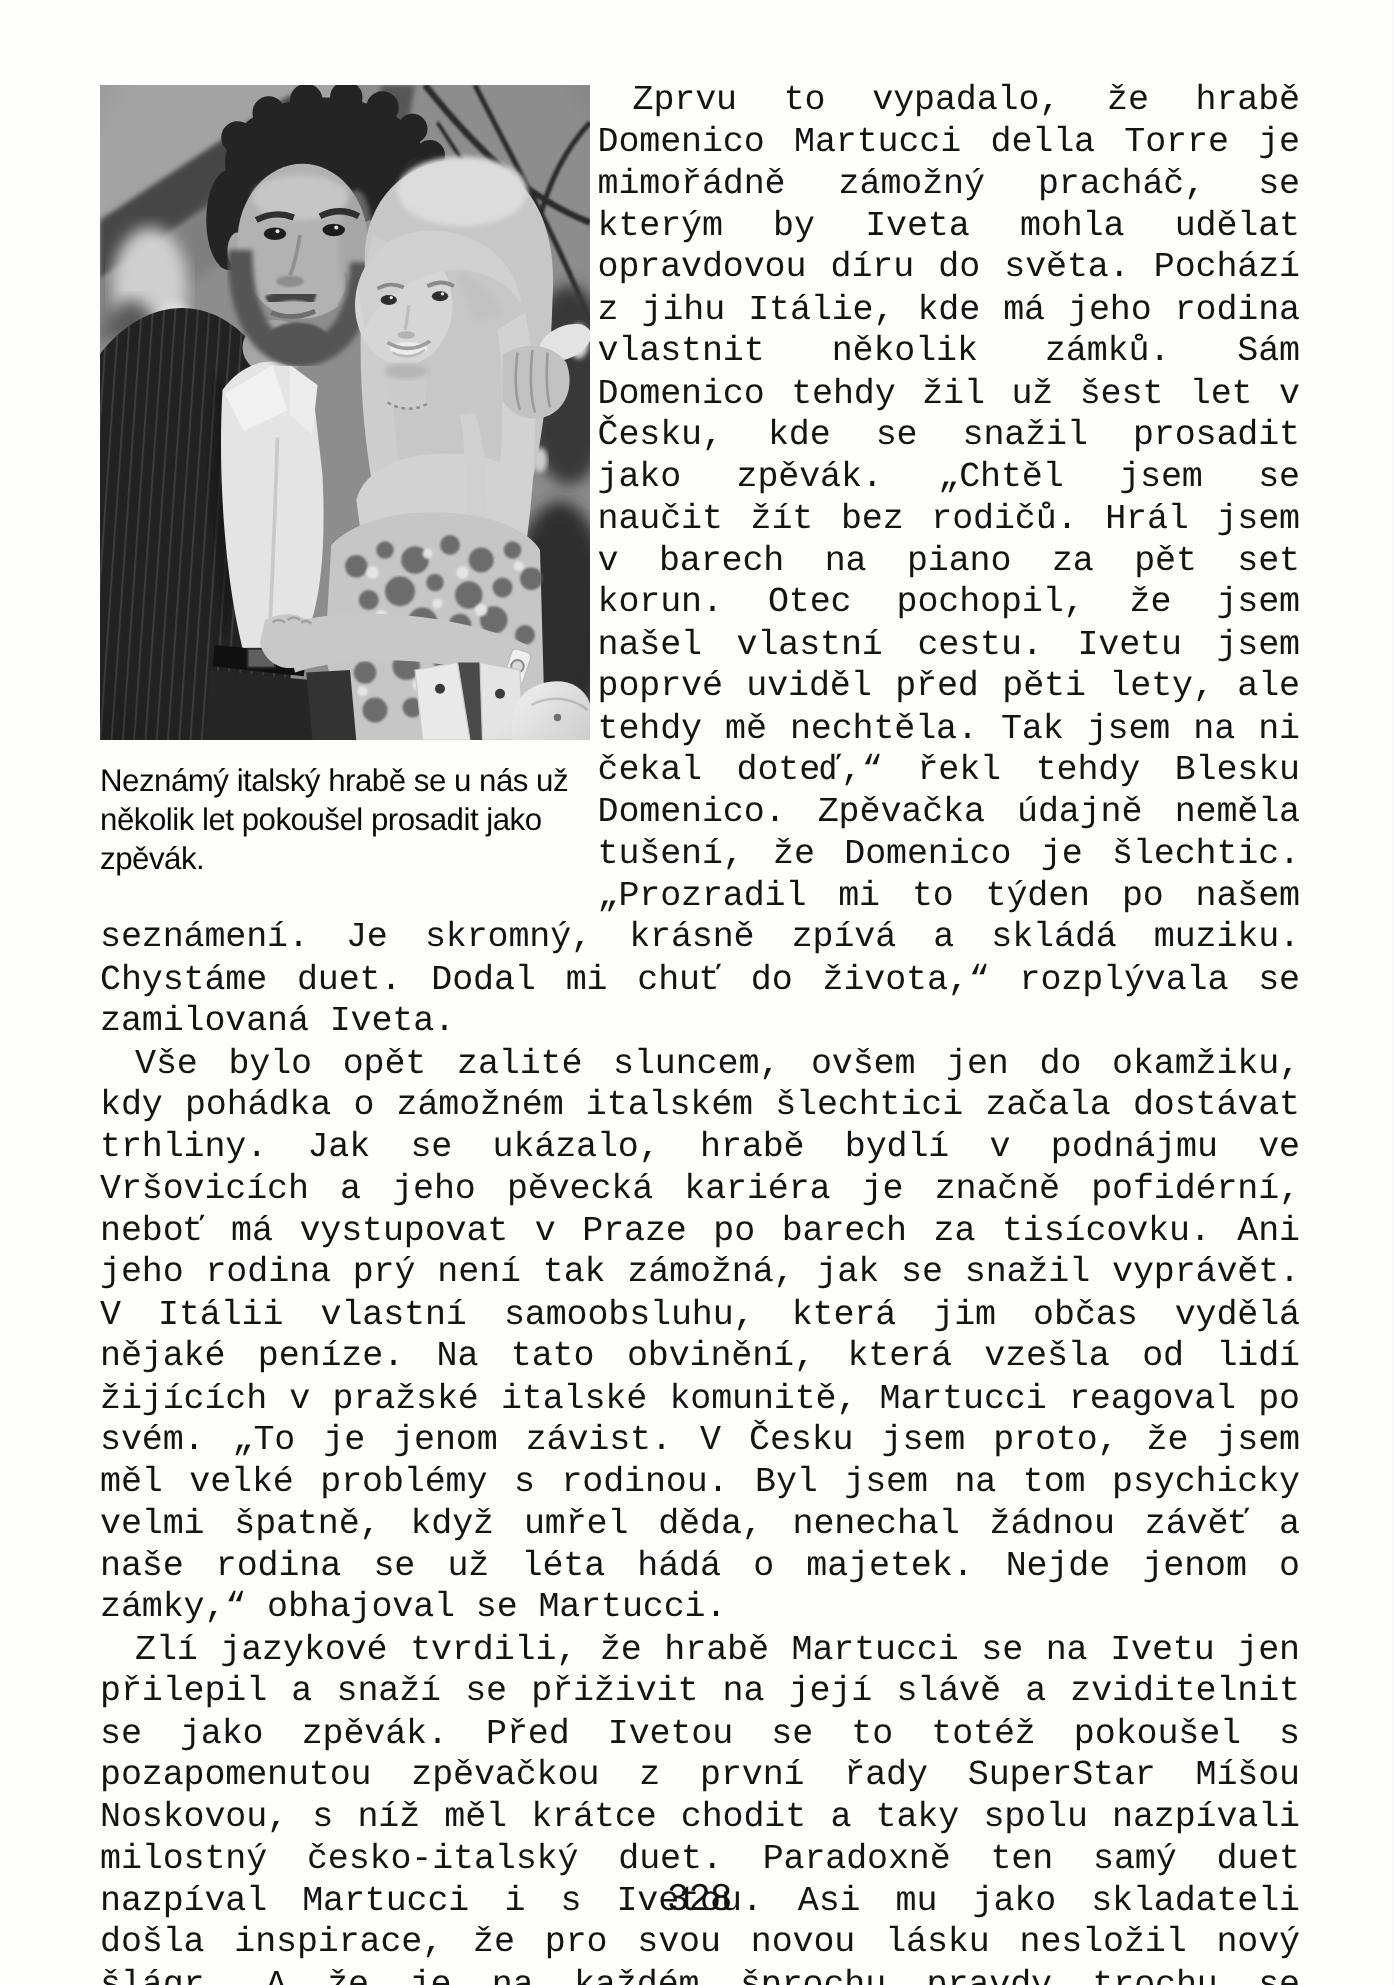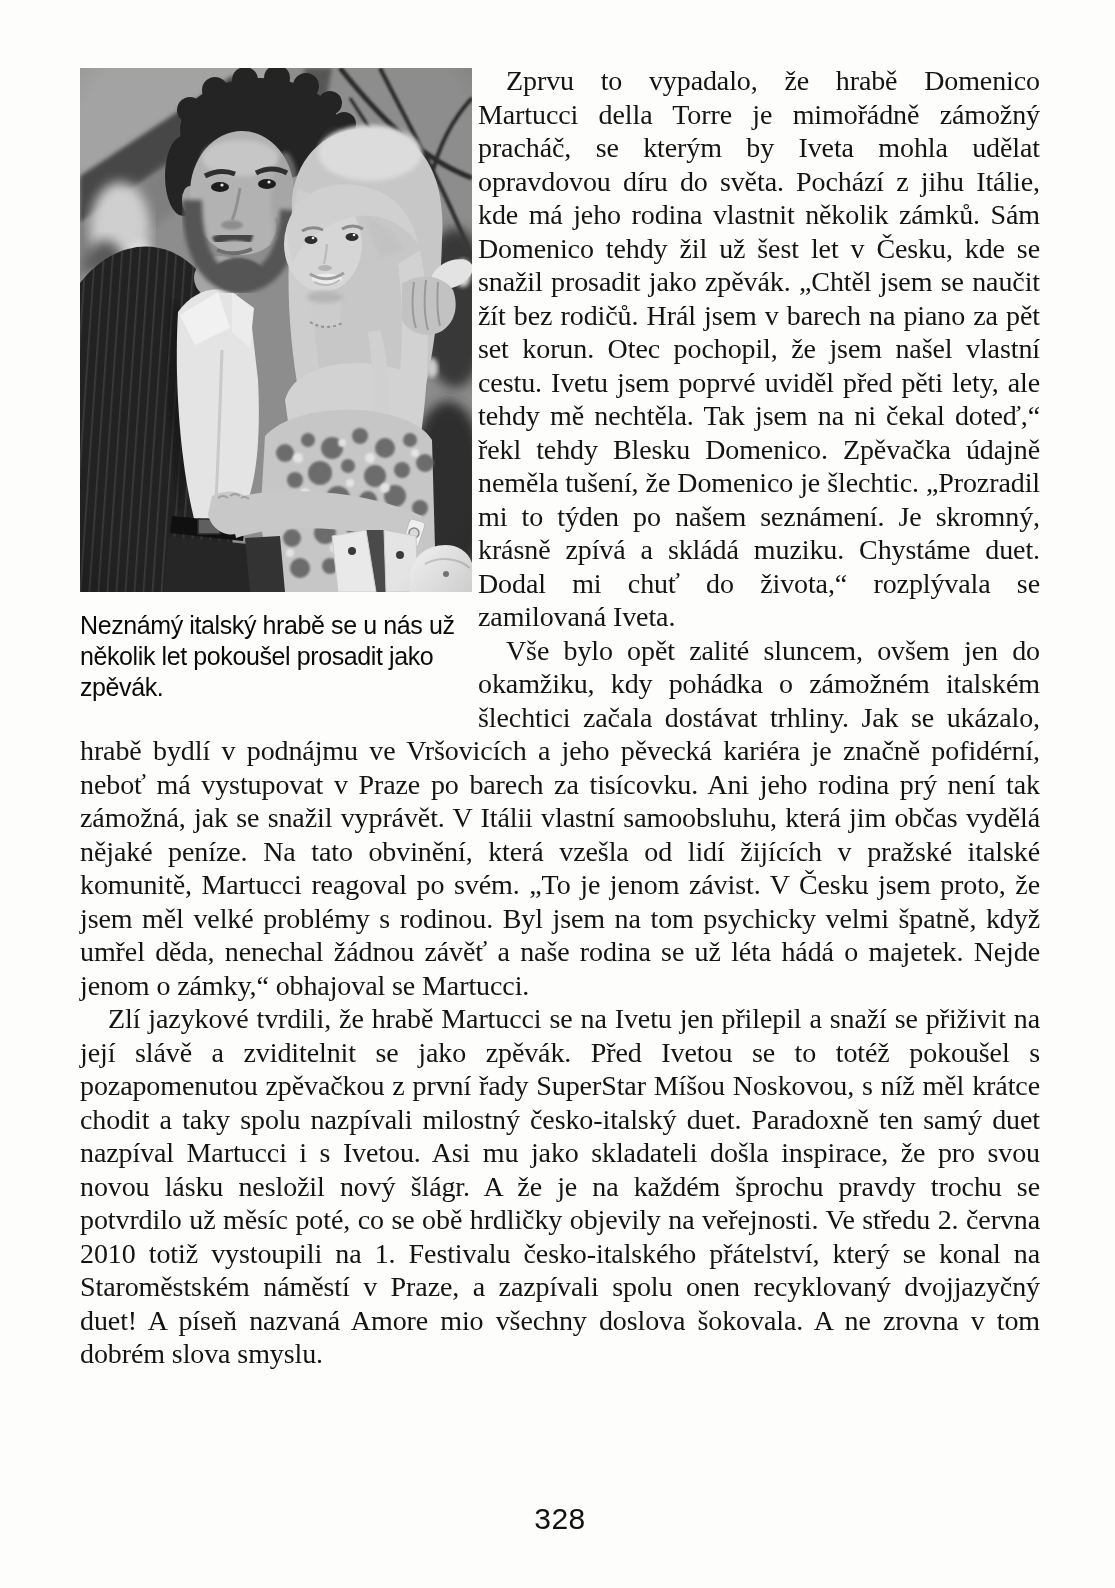--- a/index.html
+++ b/index.html
@@ -32,20 +32,21 @@
     font-family:"Liberation Sans", sans-serif;
     font-size:25px;
     line-height:31px;
     letter-spacing:-0.4px;
     text-align:left;
     color:#0a0a0a;
   }
   p.body-para{
     margin:0;
     text-indent:28px;
+    font-family:Liberation Mono, monospace;
   }
   .folio{
     position:absolute;
     top:1502px;left:80px;
     width:960px;
     text-align:center;
     font-family:"Liberation Sans", sans-serif;
     font-size:30px;
     letter-spacing:0.5px;
     color:#111;

